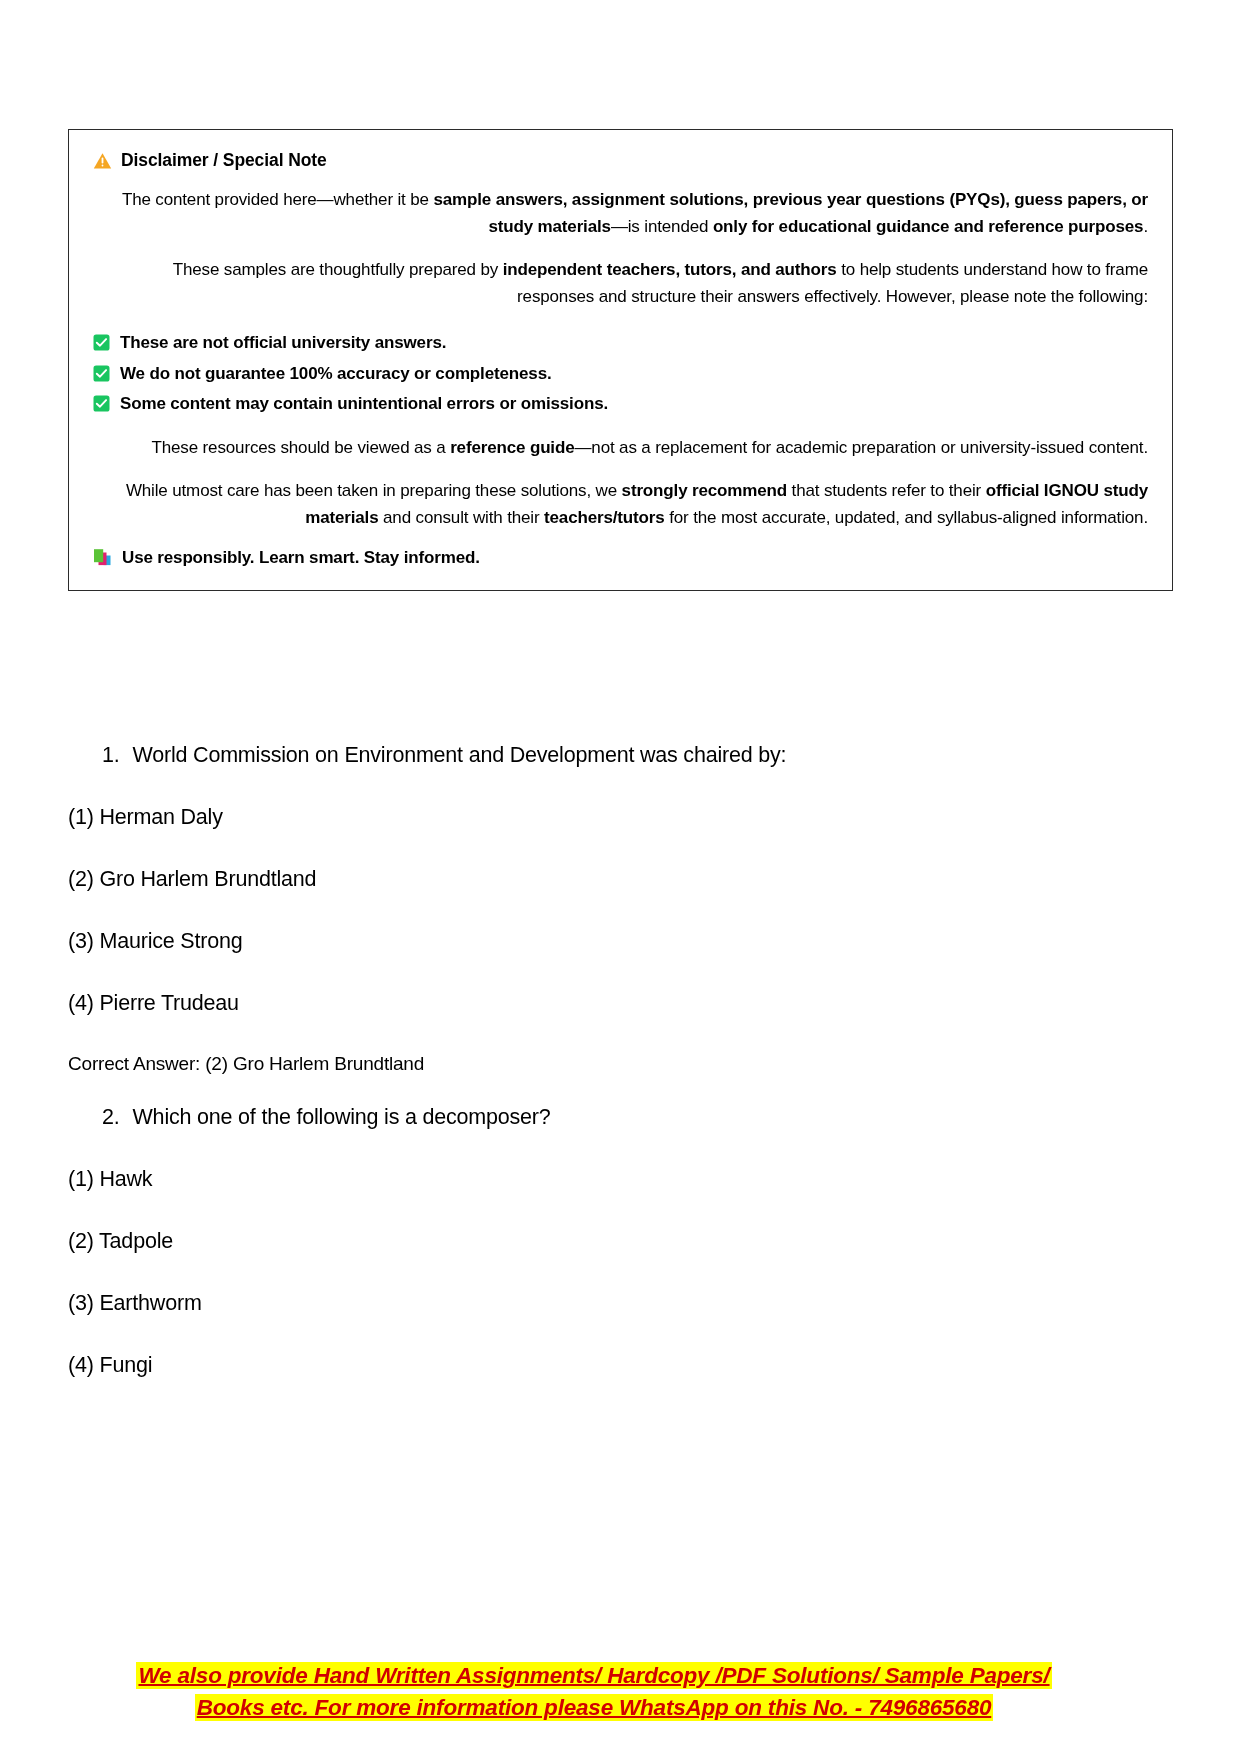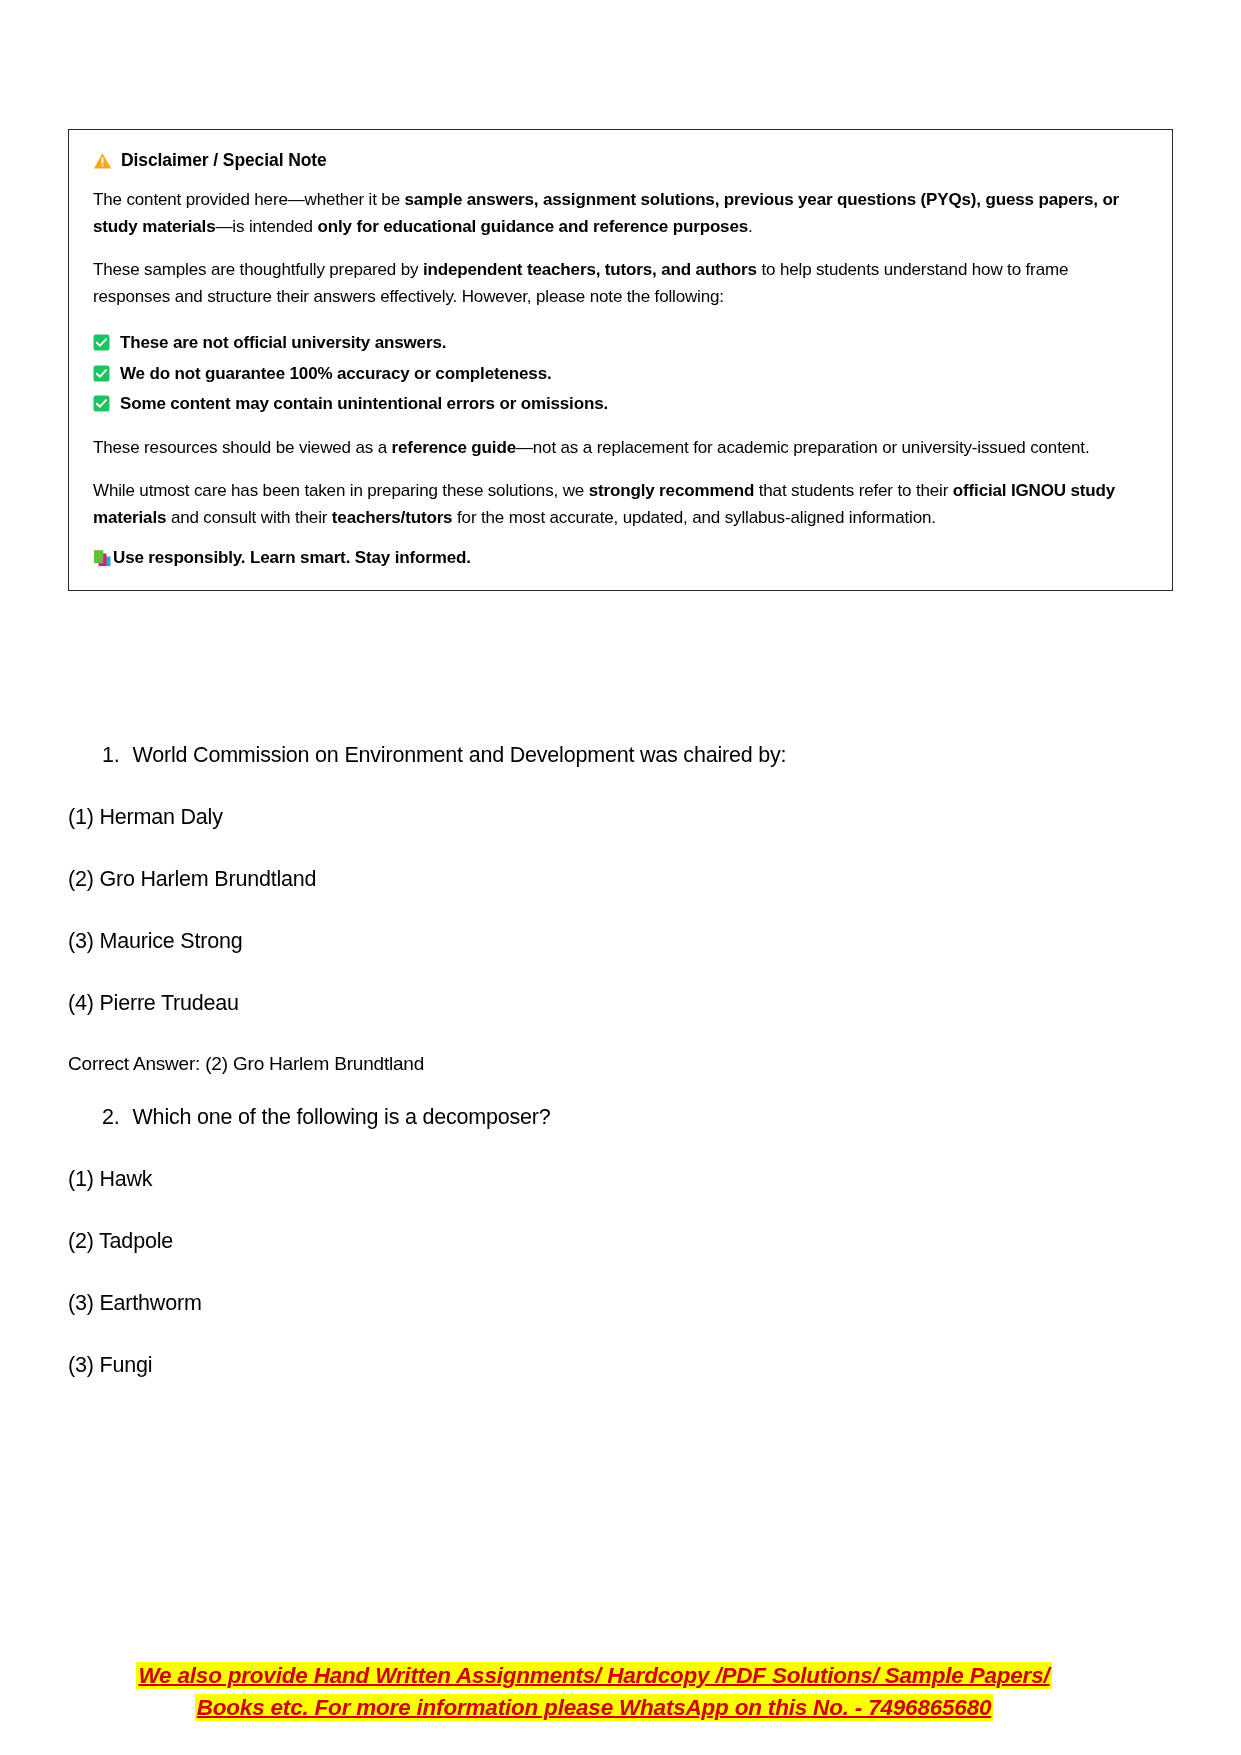--- a/index.html
+++ b/index.html
@@ -52,20 +52,21 @@
     position: relative;
     flex: 0 0 auto;
   }
   .warn-icon svg { display: block; }
 
   .disc-p {
     font-size: 17px;
     line-height: 1.58;
     margin: 0 0 16px 0;
     letter-spacing: -0.15px;
+    text-align: right;
   }
   .disc-p b { font-weight: bold; }
 
   .check-list {
     margin: 18px 0 16px 0;
     padding: 0;
     list-style: none;
   }
   .check-item {
     display: flex;
@@ -79,21 +80,21 @@
   .check-box {
     flex: 0 0 auto;
     width: 17px;
     height: 17px;
     margin-top: 6px;
   }
   .check-box svg { display: block; }
 
   .final-line {
     display: flex;
-    align-items: center;
+    gap: 9px;
     font-size: 17px;
     font-weight: bold;
     letter-spacing: -0.15px;
     margin-top: 12px;
   }
   .books-icon {
     flex: 0 0 auto;
     width: 20px;
     height: 18px;
   }
@@ -236,21 +237,21 @@
       <div class="opt-line">(3) Maurice Strong</div>
       <div class="opt-line">(4) Pierre Trudeau</div>
       <div class="ans-line">Correct Answer: (2) Gro Harlem Brundtland</div>
       <div class="q-line">
         <span class="q-num">2.</span>
         <span>Which one of the following is a decomposer?</span>
       </div>
       <div class="opt-line">(1) Hawk</div>
       <div class="opt-line">(2) Tadpole</div>
       <div class="opt-line">(3) Earthworm</div>
-      <div class="opt-line">(3) Fungi</div>
+      <div class="opt-line">(4) Fungi</div>
     </div>
 
   <div class="footer-banner">
     <span class="footer-line"><span class="hl">We also provide Hand Written Assignments/ Hardcopy /PDF Solutions/ Sample Papers/</span></span>
     <span class="footer-line"><span class="hl">Books etc. For more information please WhatsApp on this No. - 7496865680</span></span>
   </div>
 
 </div>
 
 </body></html>

